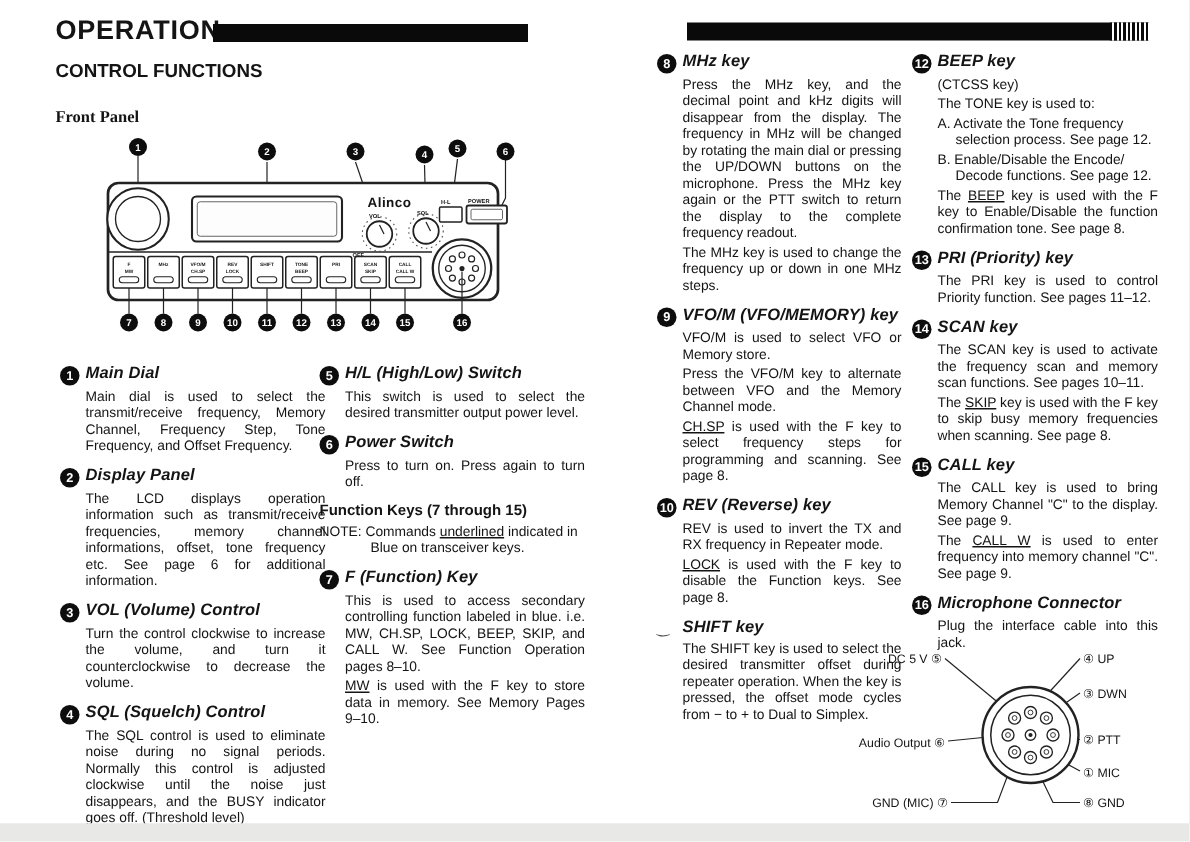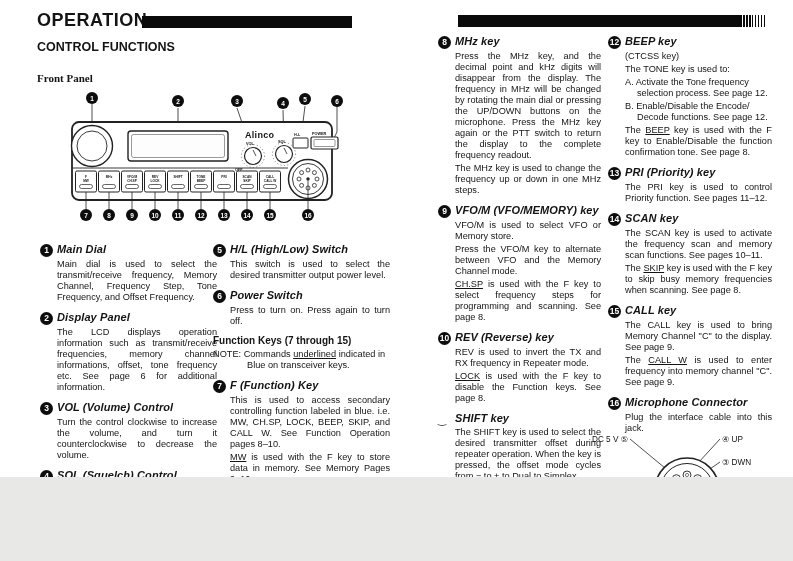--- a/index.html
+++ b/index.html
@@ -1,18 +1,18 @@
 <!DOCTYPE html>
 <html><head>
 <meta charset="utf-8">
 <style>
   * { box-sizing: border-box; }
   html,body { margin:0; padding:0; background:#e8e8e6; }
   #page {
-    position:relative; width:793px; height:477px; background:#ffffff;
+    position:relative; width:793px; height:549px; background:#ffffff;
     font-family:"Liberation Sans","DejaVu Sans",sans-serif; color:#141414;
     overflow:hidden; margin:0 auto;
   }
   
   .hdr-title { position:absolute; left:37px; top:10px; font-size:18px; font-weight:bold; letter-spacing:0.5px; }
   .hdr-bar-left { position:absolute; left:142px; top:16px; width:210px; height:12px; background:#0a0a0a; }
   .hdr-bar-right { position:absolute; left:458px; top:15px; width:308px; height:12px; background:#0a0a0a; }
   .hdr-bar-right .stripes { position:absolute; right:0; top:0; width:26px; height:12px;
       background:repeating-linear-gradient(90deg,#0a0a0a 0 1.5px,#ffffff 1.5px 3px); }
   .hdr-sub { position:absolute; left:37px; top:40px; font-size:12.5px; font-weight:bold; }
@@ -254,20 +254,21 @@
           <span class="num">3</span>
           <span class="sec-title">VOL (Volume) Control</span>
         </div>
       <p>Turn the control clockwise to increase the volume, and turn it counterclockwise to decrease the volume.</p>
     </div>
     <div class="section">
       <div class="sec-head">
           <span class="num">4</span>
           <span class="sec-title">SQL (Squelch) Control</span>
         </div>
+      <p>The SQL control is used to eliminate noise during no signal periods. Normally this control is adjusted clockwise until the noise just disappears, and the BUSY indicator goes off. (Threshold level)</p>
     </div>
   </div>
 
   <div class="col" id="col2">
     <div class="section">
       <div class="sec-head">
           <span class="num">5</span>
           <span class="sec-title">H/L (High/Low) Switch</span>
         </div>
       <p>This switch is used to select the desired transmitter output power level.</p>

